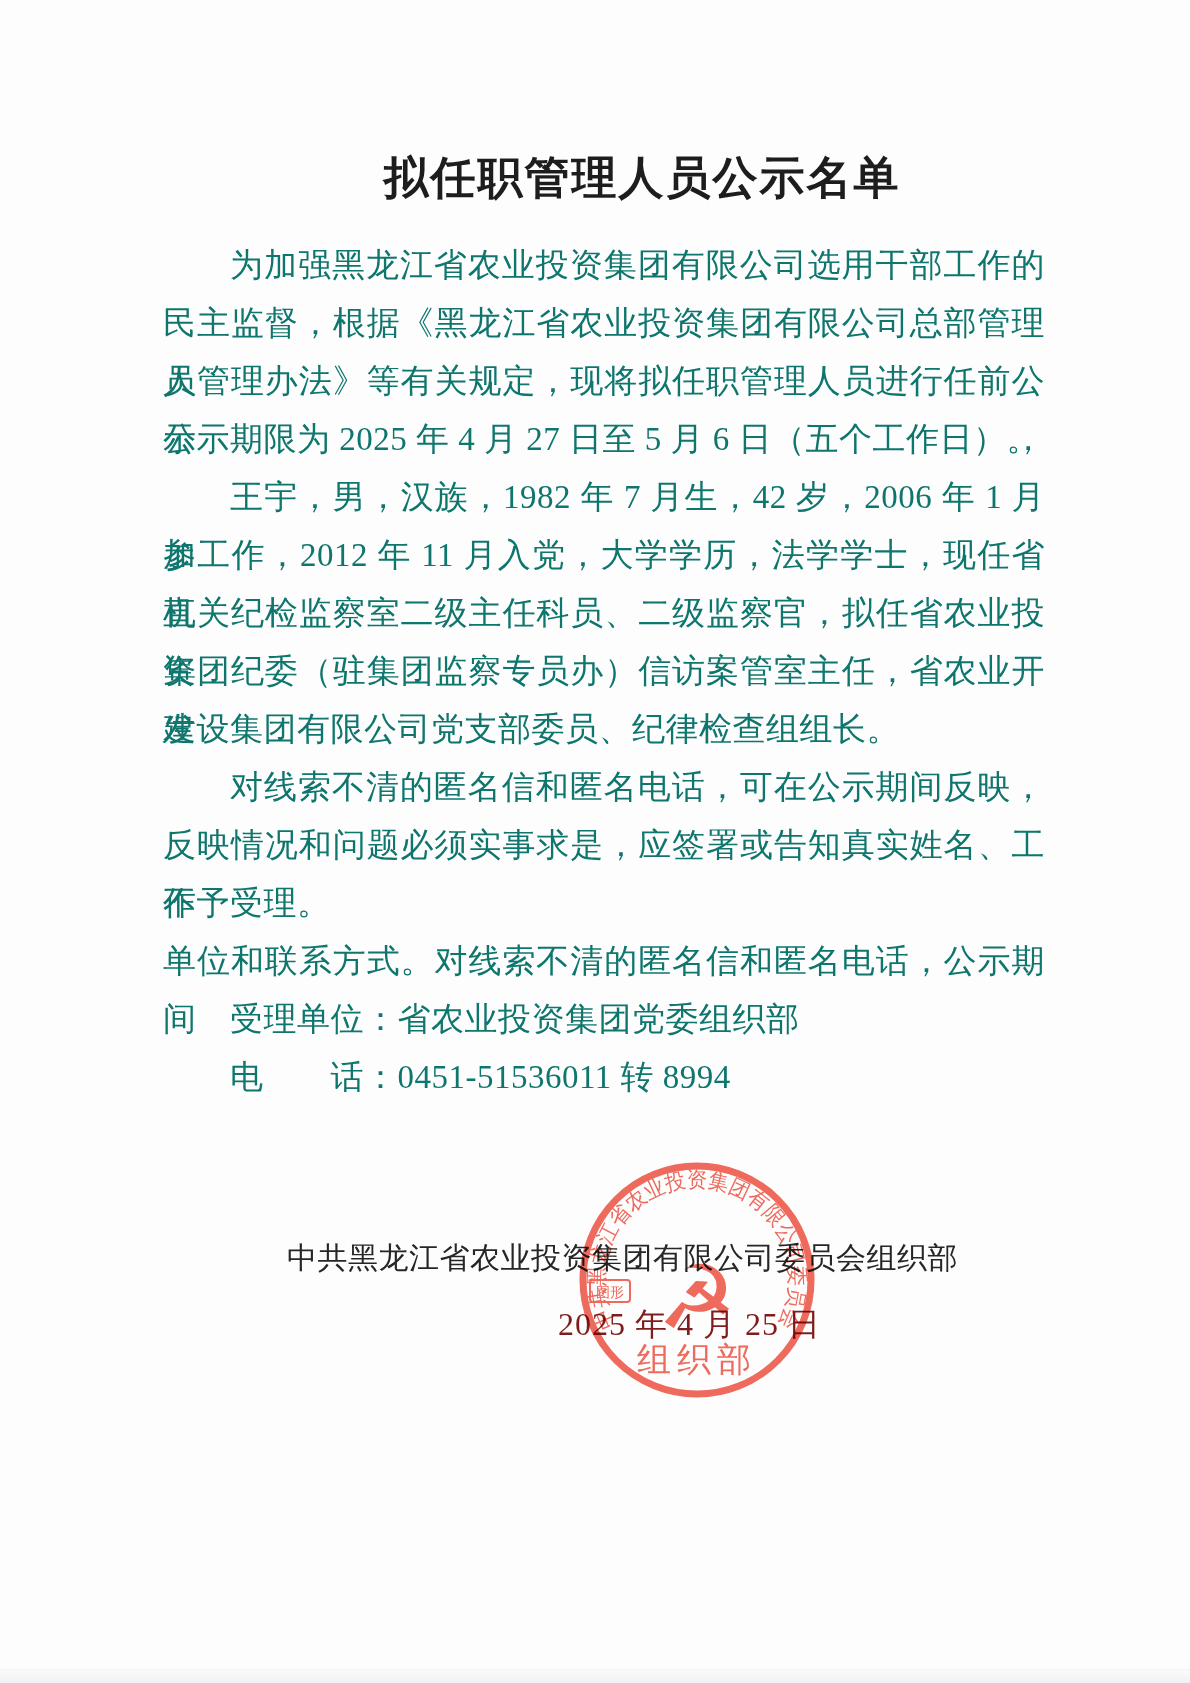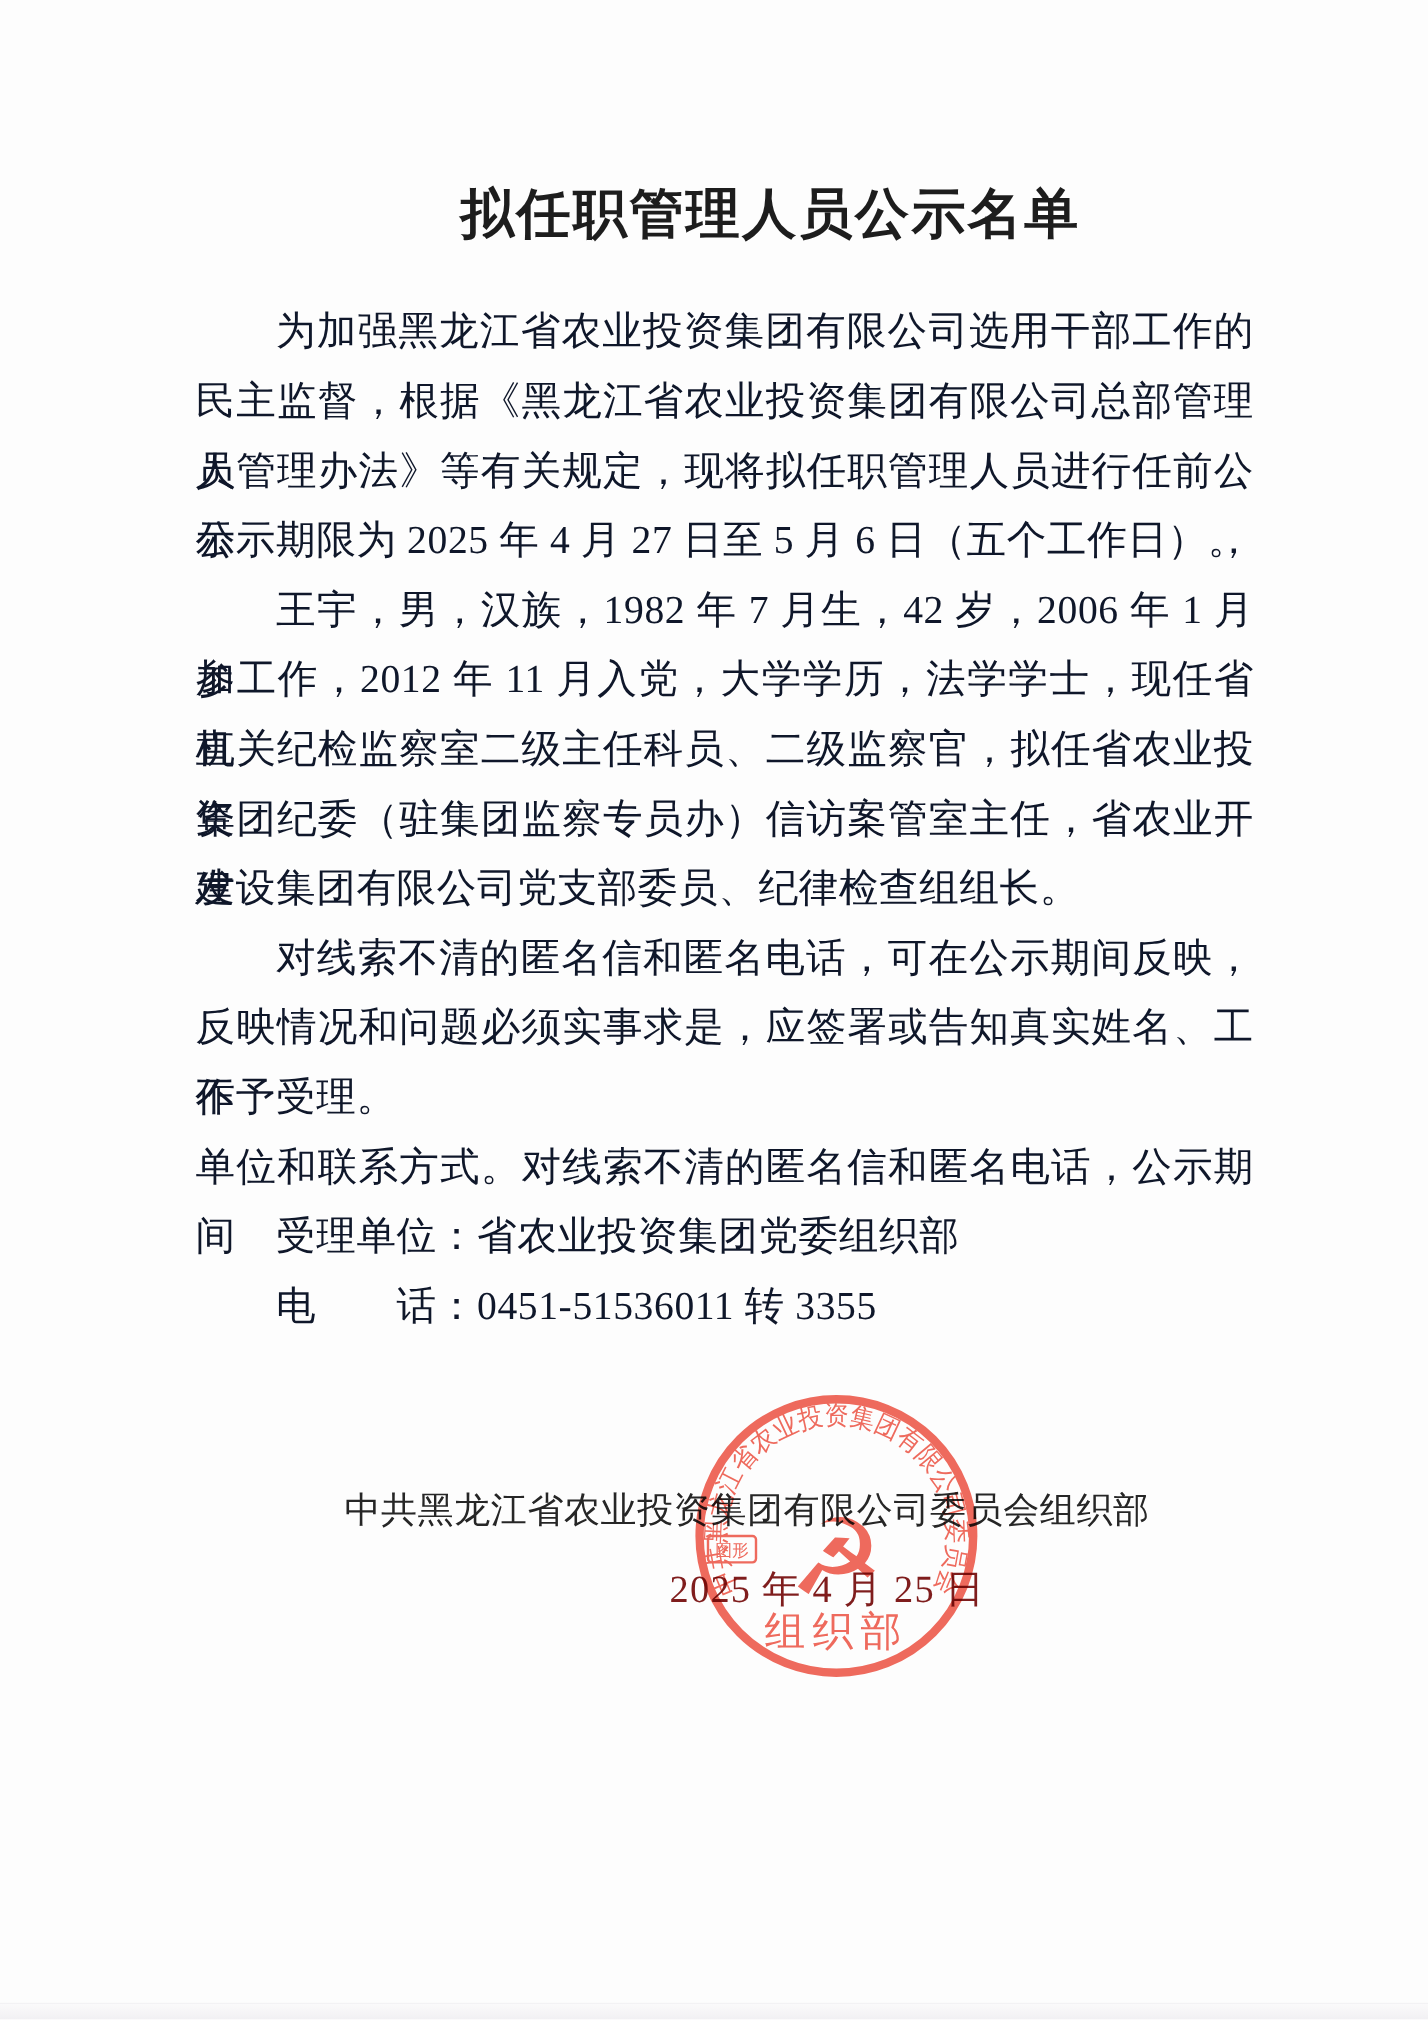--- a/index.html
+++ b/index.html
@@ -13,22 +13,22 @@
   .page{position:absolute;inset:0;}
   .doc-title{
     position:absolute;top:118px;left:0;width:1190px;
     text-align:center;
     font-size:45px;font-weight:700;color:#1d1d1d;
     letter-spacing:2px;
     font-family:"Liberation Serif","DejaVu Serif",serif;
     padding-left:47px;
   }
   .body-text{
-    position:absolute;top:248px;left:163px;width:882px;
-    color:#0f172a;
+    position:absolute;top:236px;left:163px;width:882px;
+    color:#0f766e;
   }
   .line{
     height:58px;line-height:58px;
     font-size:33px;letter-spacing:0.5px;
     white-space:nowrap;
   }
   .line.indent{text-indent:67px;}
   .line.fill{
     white-space:normal;
     text-align:justify;
@@ -71,21 +71,21 @@
     <div class="line indent fill">王宇，男，汉族，1982 年 7 月生，42 岁，2006 年 1 月参</div>
     <div class="line fill">加工作，2012 年 11 月入党，大学学历，法学学士，现任省直</div>
     <div class="line fill">机关纪检监察室二级主任科员、二级监察官，拟任省农业投资</div>
     <div class="line fill">集团纪委（驻集团监察专员办）信访案管室主任，省农业开发</div>
     <div class="line">建设集团有限公司党支部委员、纪律检查组组长。</div>
     <div class="line indent fill">对线索不清的匿名信和匿名电话，可在公示期间反映，</div>
     <div class="line fill">反映情况和问题必须实事求是，应签署或告知真实姓名、工作</div>
     <div class="line">不予受理。</div>
     <div class="line fill">单位和联系方式。对线索不清的匿名信和匿名电话，公示期间</div>
     <div class="line indent">受理单位：省农业投资集团党委组织部</div>
-    <div class="line indent">电　　话：0451-51536011 转 3355</div>
+    <div class="line indent">电　　话：0451-51536011 转 8994</div>
   </div>
 
   <div class="signature">中共黑龙江省农业投资集团有限公司委员会组织部</div>
 
   <div class="doc-date">2025 年 4 月 25 日</div>
 
   <svg class="seal" width="280" height="280" viewBox="0 0 280 280" xmlns="http://www.w3.org/2000/svg">
     <g fill="#ee5647" stroke="none">
       <circle cx="140" cy="140" r="114" fill="none" stroke="#ee5647" stroke-width="7"></circle>
       <defs>

